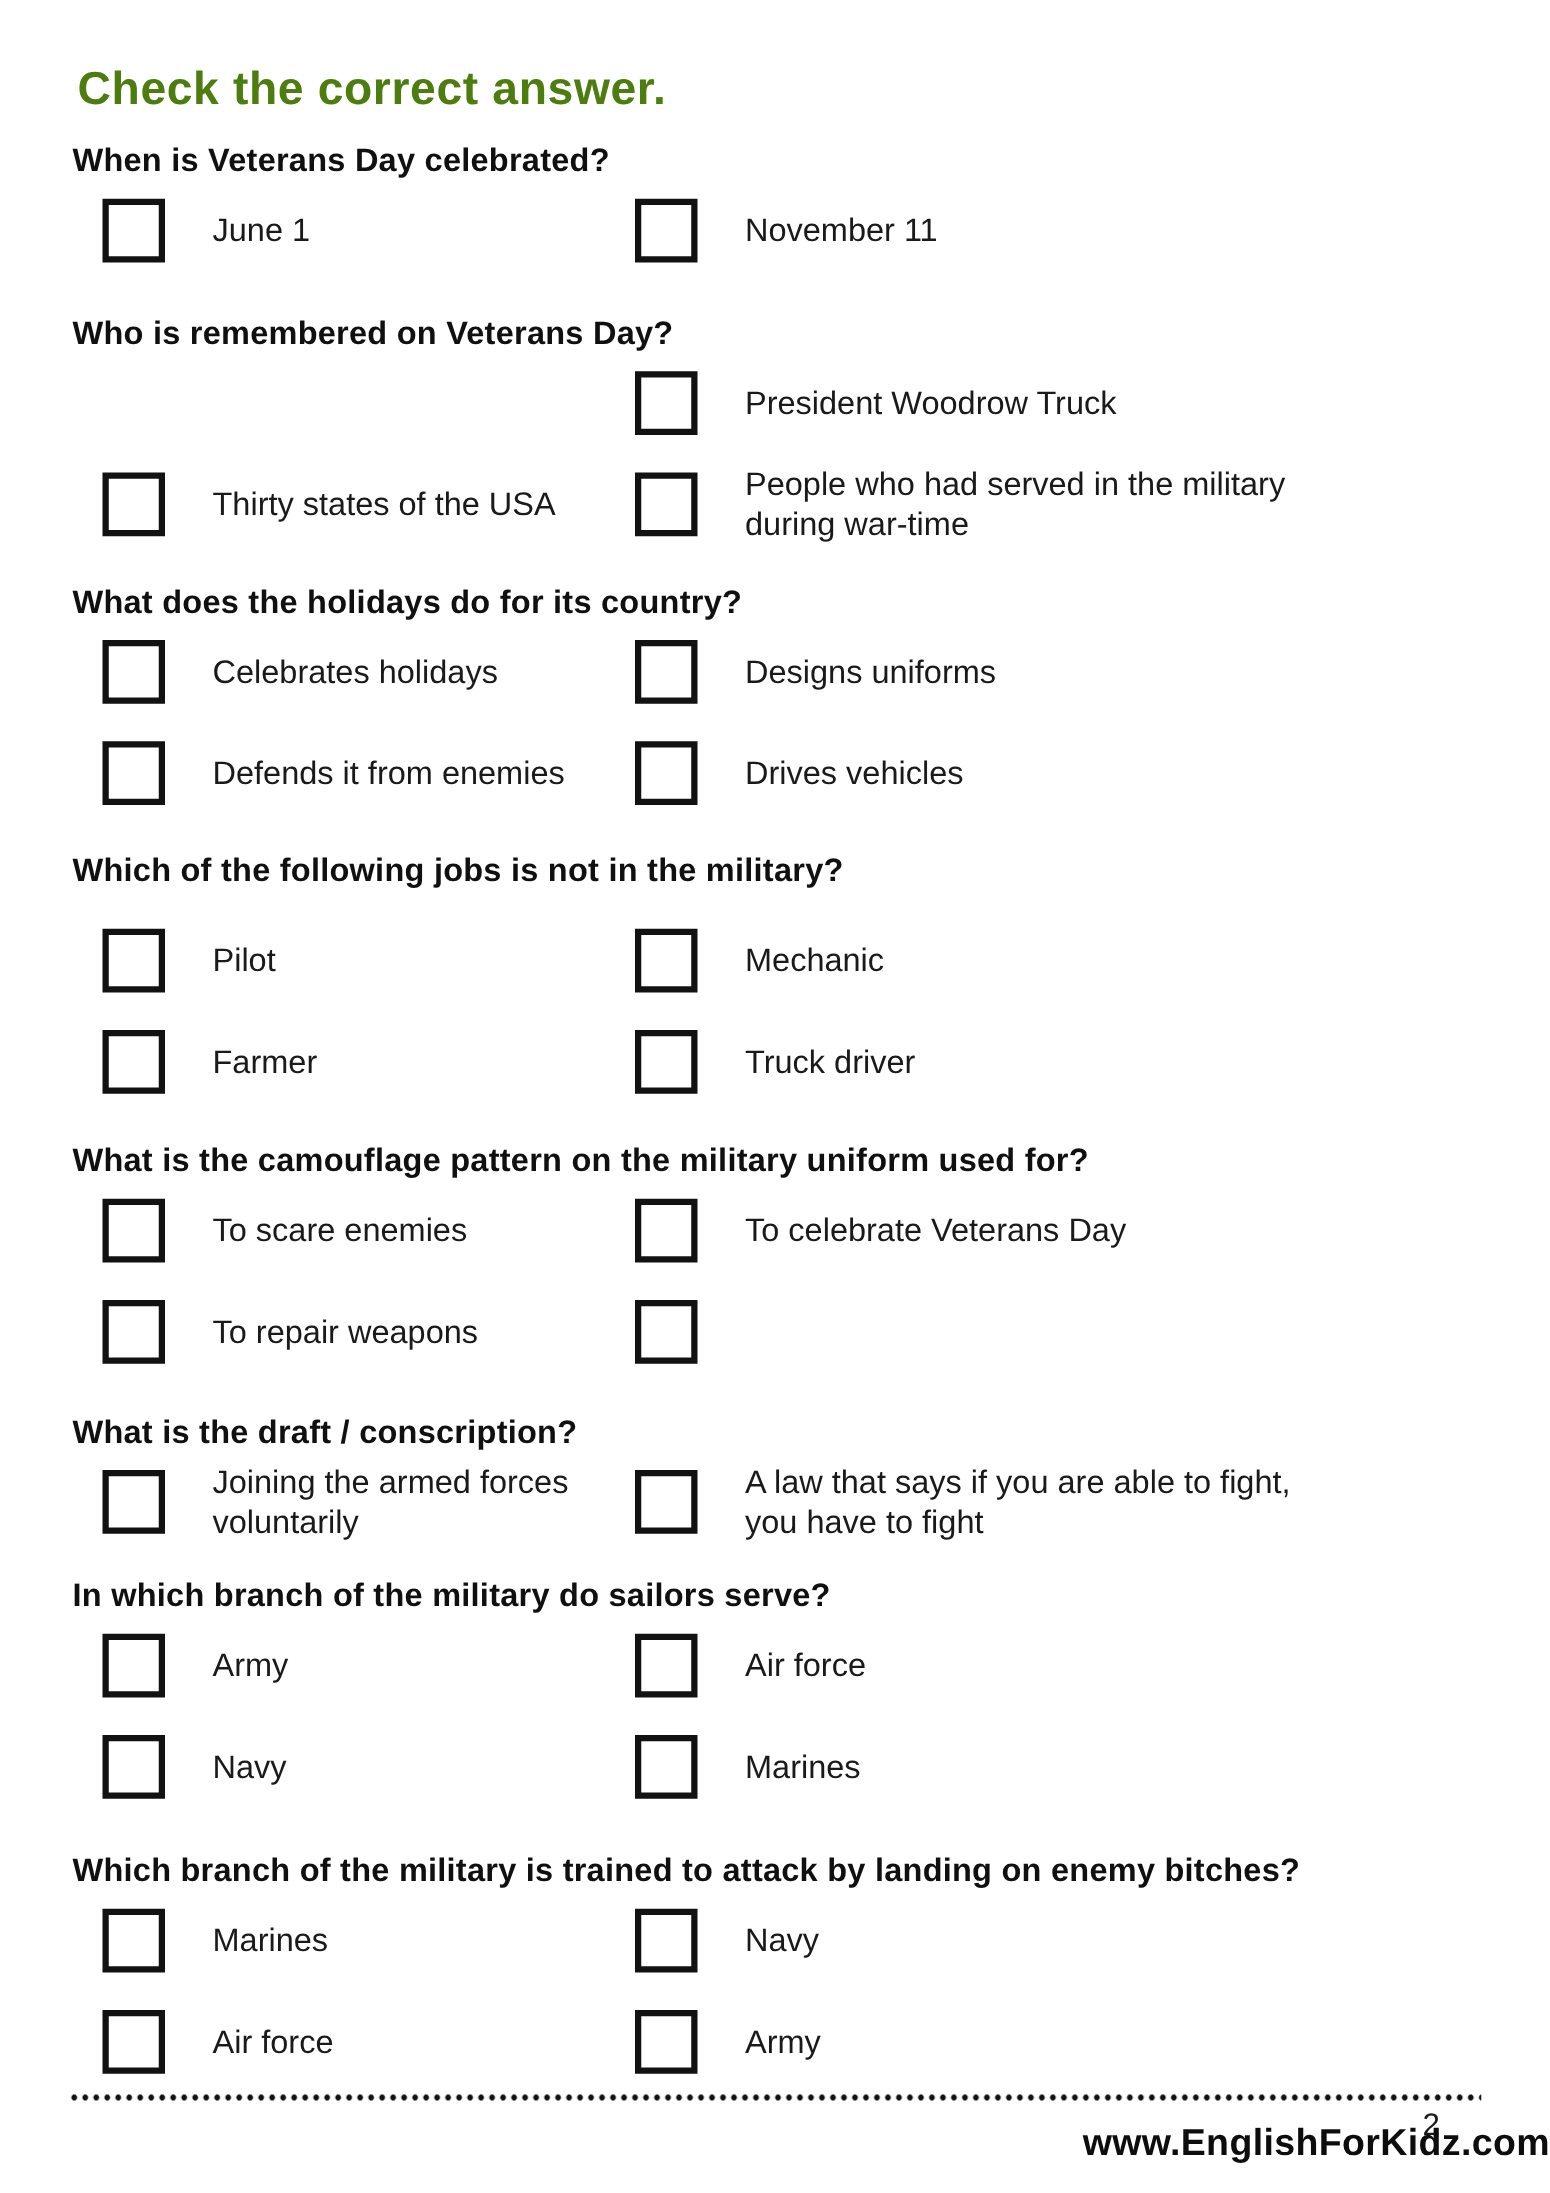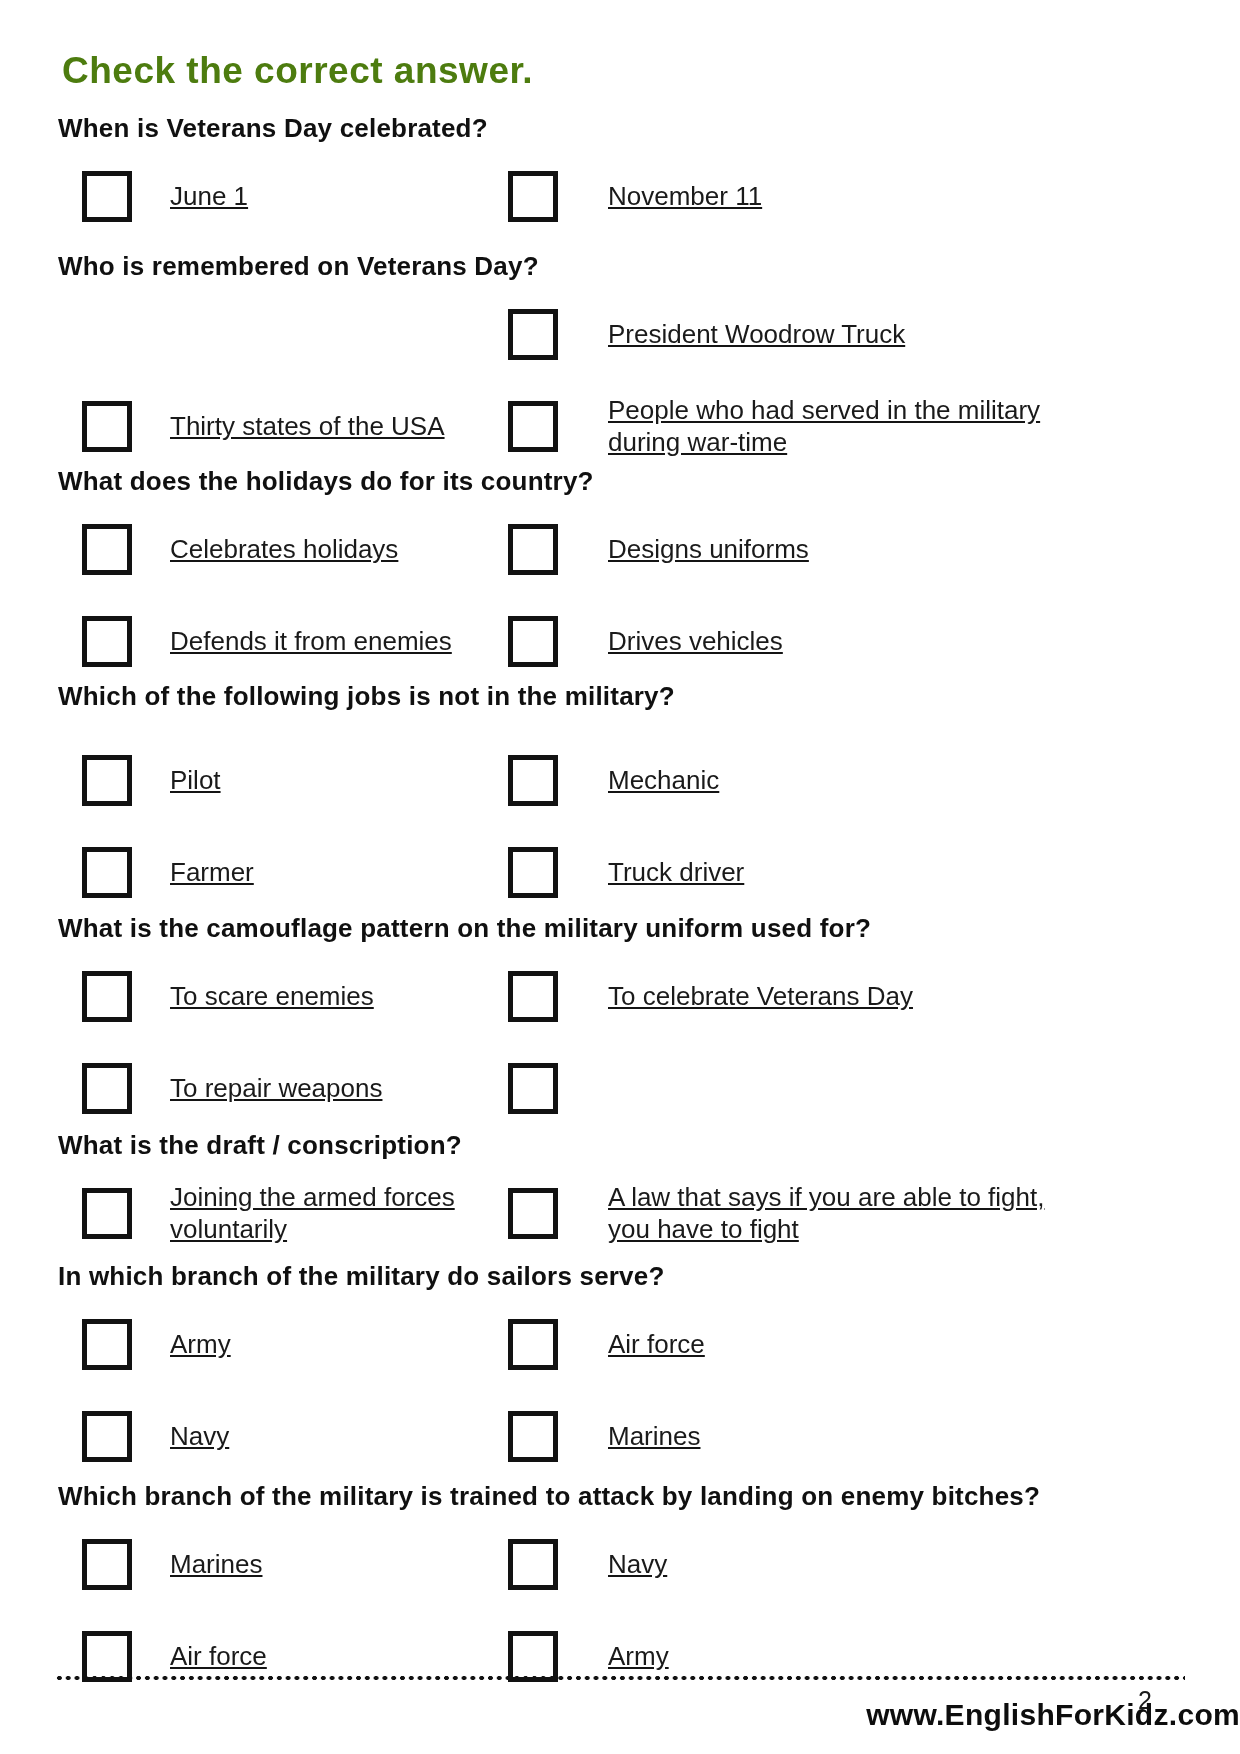--- a/index.html
+++ b/index.html
@@ -19,28 +19,28 @@
   .q {
     position:absolute; left:58px; right:20px;
   }
   .q-heading {
     font-size:26px; font-weight:700; line-height:30px;
     color:#101010; letter-spacing:0.2px;
   }
   .row {
     position:relative; height:62px; margin-top:10px;
   }
-  .row + .row { margin-top:30px; }
+  .row + .row { margin-top:19px; }
   .q.gap-lg .row:first-of-type { margin-top:26px; }
   .opt {
-    position:absolute; top:12px; height:100%;
-    display:flex; align-items:center;text-decoration:underline;
+    position:absolute; top:0; height:100%;
+    display:flex; align-items:center;
   }
   .opt.col1 { left:24px; }
-  .opt.col2 { left:450px;gap:12px; }
+  .opt.col2 { left:450px; }
   .cb {
     flex:0 0 auto;
     width:50px; height:51px;
     border:5px solid #121212; background:#ffffff;
   }
   .opt-label {
     margin-left:38px;
     font-size:26px; line-height:32px;
     white-space:pre-line;
     color:#1a1a1a;

